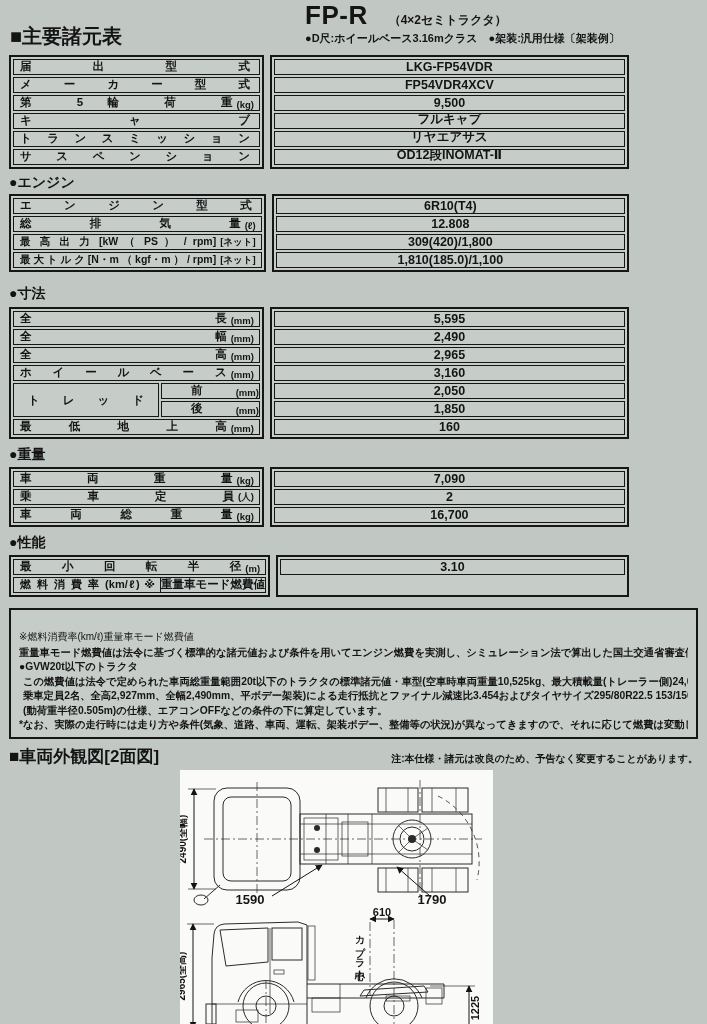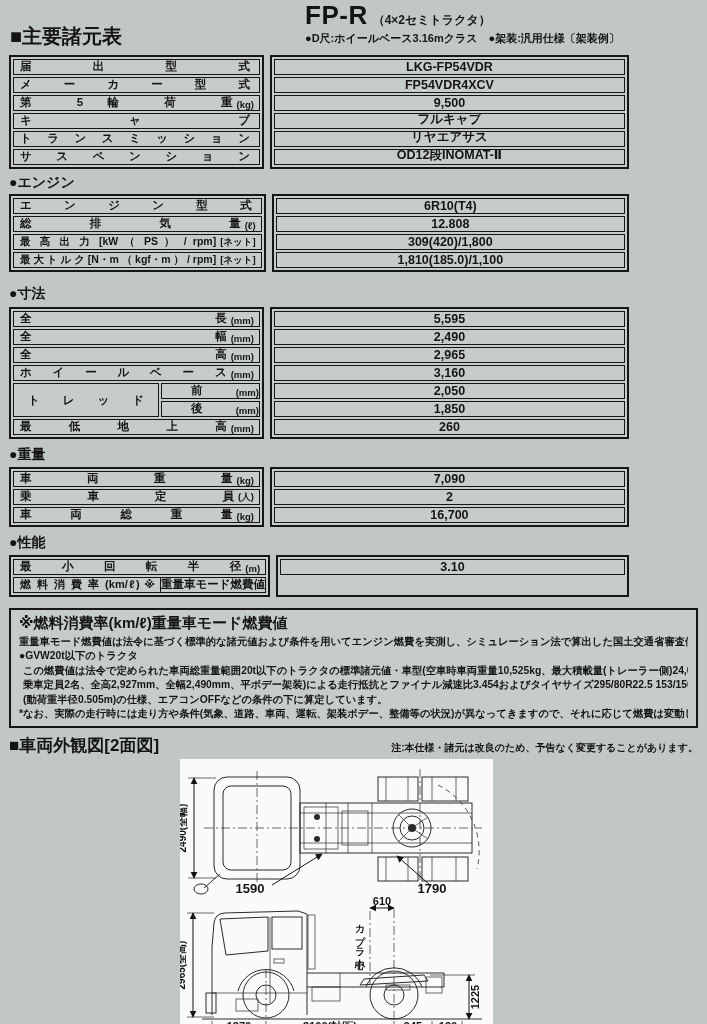--- a/index.html
+++ b/index.html
@@ -6,21 +6,21 @@
   body{
     width:707px;height:1024px;overflow:hidden;
     background:#c1c8c4;color:#141414;
     font-family:"Liberation Sans","DejaVu Sans",sans-serif;
   }
   .page{position:relative;width:629px;height:1024px;box-sizing:border-box;padding:0 0 0 9px;}
   
   .header{position:relative;height:55px;}
   .brand{position:absolute;left:296px;top:0;white-space:nowrap;}
   .brand .model{font-size:26px;font-weight:bold;letter-spacing:.5px;}
-  .brand .model-note{font-size:12px;font-weight:bold;margin-left:5px;}
+  .brand .model-note{font-size:12px;font-weight:bold;margin-left:21px;}
   .spec-line{position:absolute;left:296px;top:31px;font-size:11px;font-weight:bold;white-space:nowrap;}
   .main-title{position:absolute;left:1px;top:23px;font-size:20px;font-weight:bold;}
   
   .spec-table{display:flex;gap:6px;}
   .col{box-sizing:border-box;border:2px solid #161616;padding:2px;background:#c6cdc9;}
   .col.labels{width:283px;}
   .col.values{width:399px;}
   .row{box-sizing:border-box;border:1px solid #161616;height:16px;margin-bottom:2px;display:flex;align-items:flex-end;overflow:hidden;}
   .row:last-child{margin-bottom:0;}
   .lrow{padding:0 5px 0 6px;}
@@ -39,21 +39,21 @@
   .row.split{padding:0;}
   .cell-a{box-sizing:border-box;flex:0 0 147px;border-right:1px solid #161616;padding:0 5px 0 6px;font-size:11px;font-weight:bold;text-align:justify;text-align-last:justify;white-space:nowrap;}
   .cell-b{flex:1;text-align:center;font-size:11.5px;font-weight:bold;white-space:nowrap;}
   .section-title{font-size:14px;font-weight:bold;}
   .st-engine{margin:5px 0 2px 0;}
   .st-dims{margin:13px 16px 4px 0;}
   .st-weight{margin:7px 0 3px 0;}
   .st-perf{margin:7px 0 3px 0;}
   
   .notes{box-sizing:border-box;width:689px;border:2px solid #161616;margin-top:11px;padding:4px 8px 5px 8px;background:#c6cdc9;}
-  .notes-title{font-size:15px;font-weight:bold;margin-bottom:2px;}
+  .notes-title{font-size:10px;font-weight:normal;margin-bottom:2px;margin-top:16px;}
   .notes-line{font-size:10.3px;font-weight:bold;line-height:14.4px;white-space:nowrap;overflow:hidden;}
   .notes-line.ind{padding-left:4px;}
   
   .outline-bar{display:flex;align-items:flex-end;justify-content:space-between;width:689px;margin-top:7px;height:22px;}
   .outline-title{font-size:17px;font-weight:bold;}
   .outline-note{font-size:10px;font-weight:bold;padding-bottom:2px;}
   
   .drawing{box-sizing:border-box;width:313px;margin-left:171px;margin-top:2px;height:293px;background:#fafbf9;padding:2px 0 0 0;}
   svg{display:block;}
   svg text{font-family:"Liberation Sans","DejaVu Sans",sans-serif;font-weight:bold;fill:#141414;}
@@ -181,21 +181,21 @@
           <span class="unit">(mm)</span>
         </div>
     </div>
     <div class="col values">
       <div class="row vrow">5,595</div>
       <div class="row vrow">2,490</div>
       <div class="row vrow">2,965</div>
       <div class="row vrow">3,160</div>
       <div class="row vrow">2,050</div>
       <div class="row vrow">1,850</div>
-      <div class="row vrow">260</div>
+      <div class="row vrow">160</div>
     </div>
   </div>
 
   <div class="section-title st-weight">●重量</div>
   <div class="spec-table">
     <div class="col labels">
       <div class="row lrow">
           <span class="lbl">車 両 重 量</span>
           <span class="unit">(kg)</span>
         </div>

